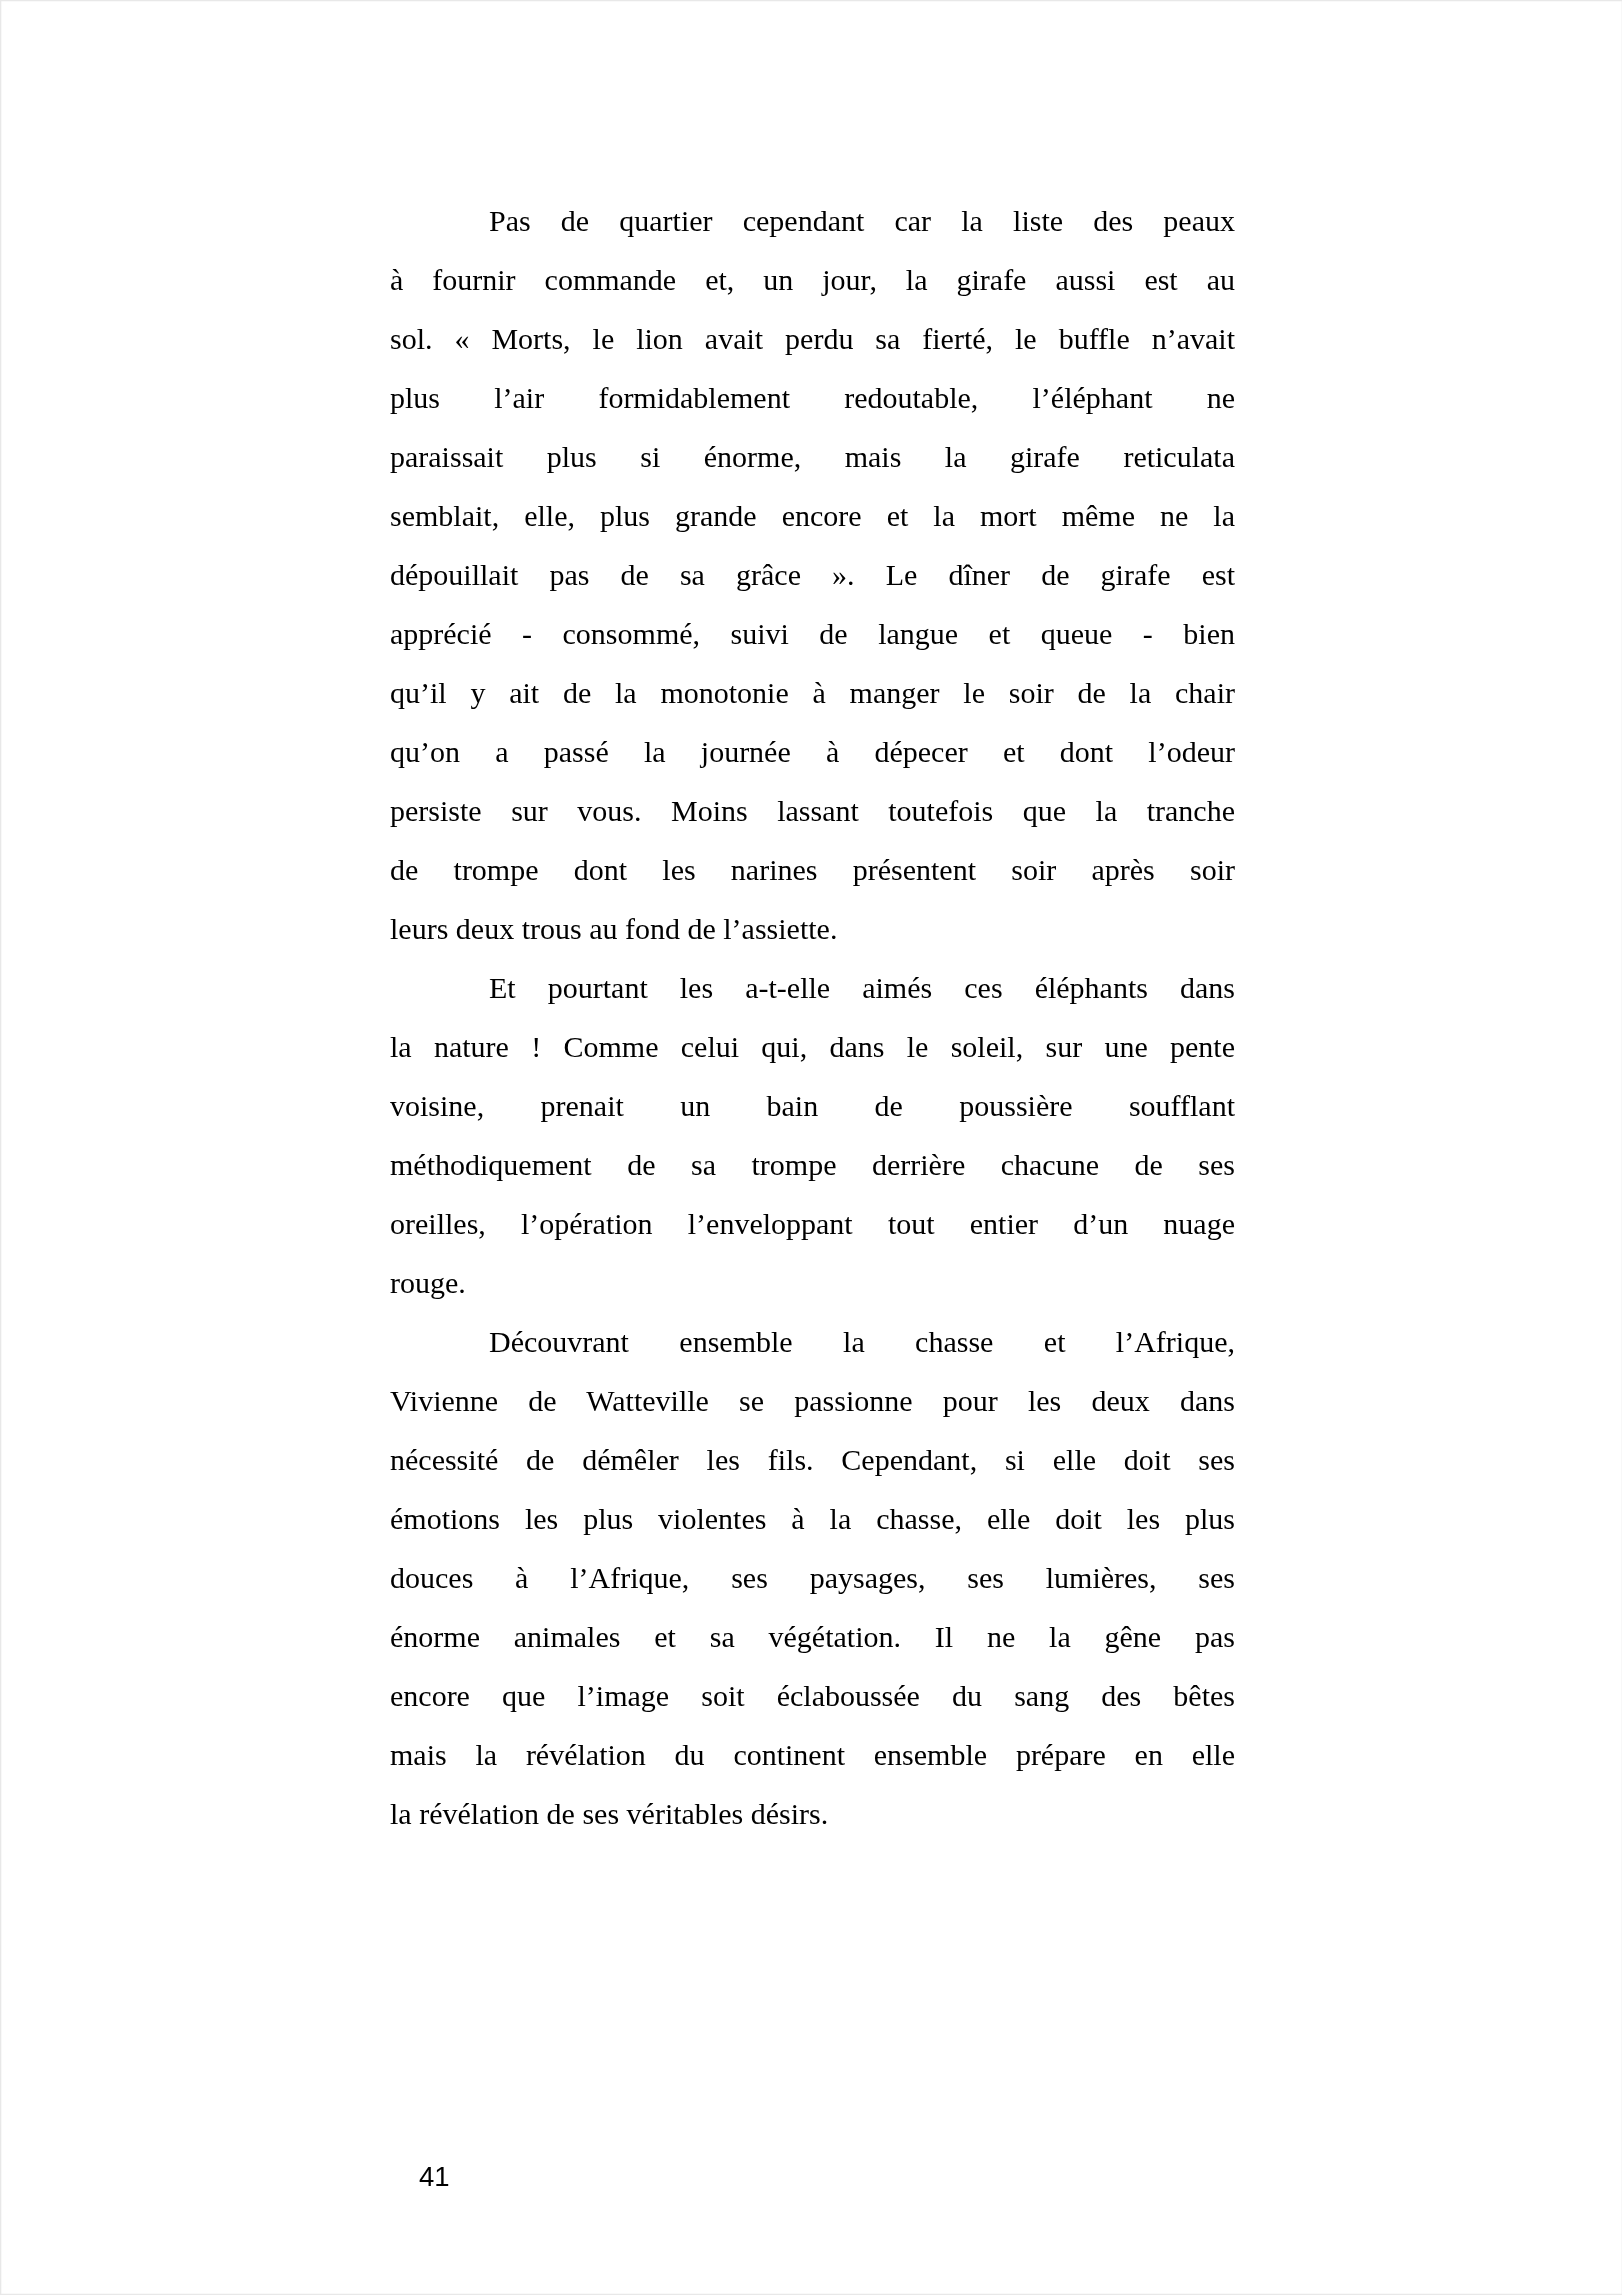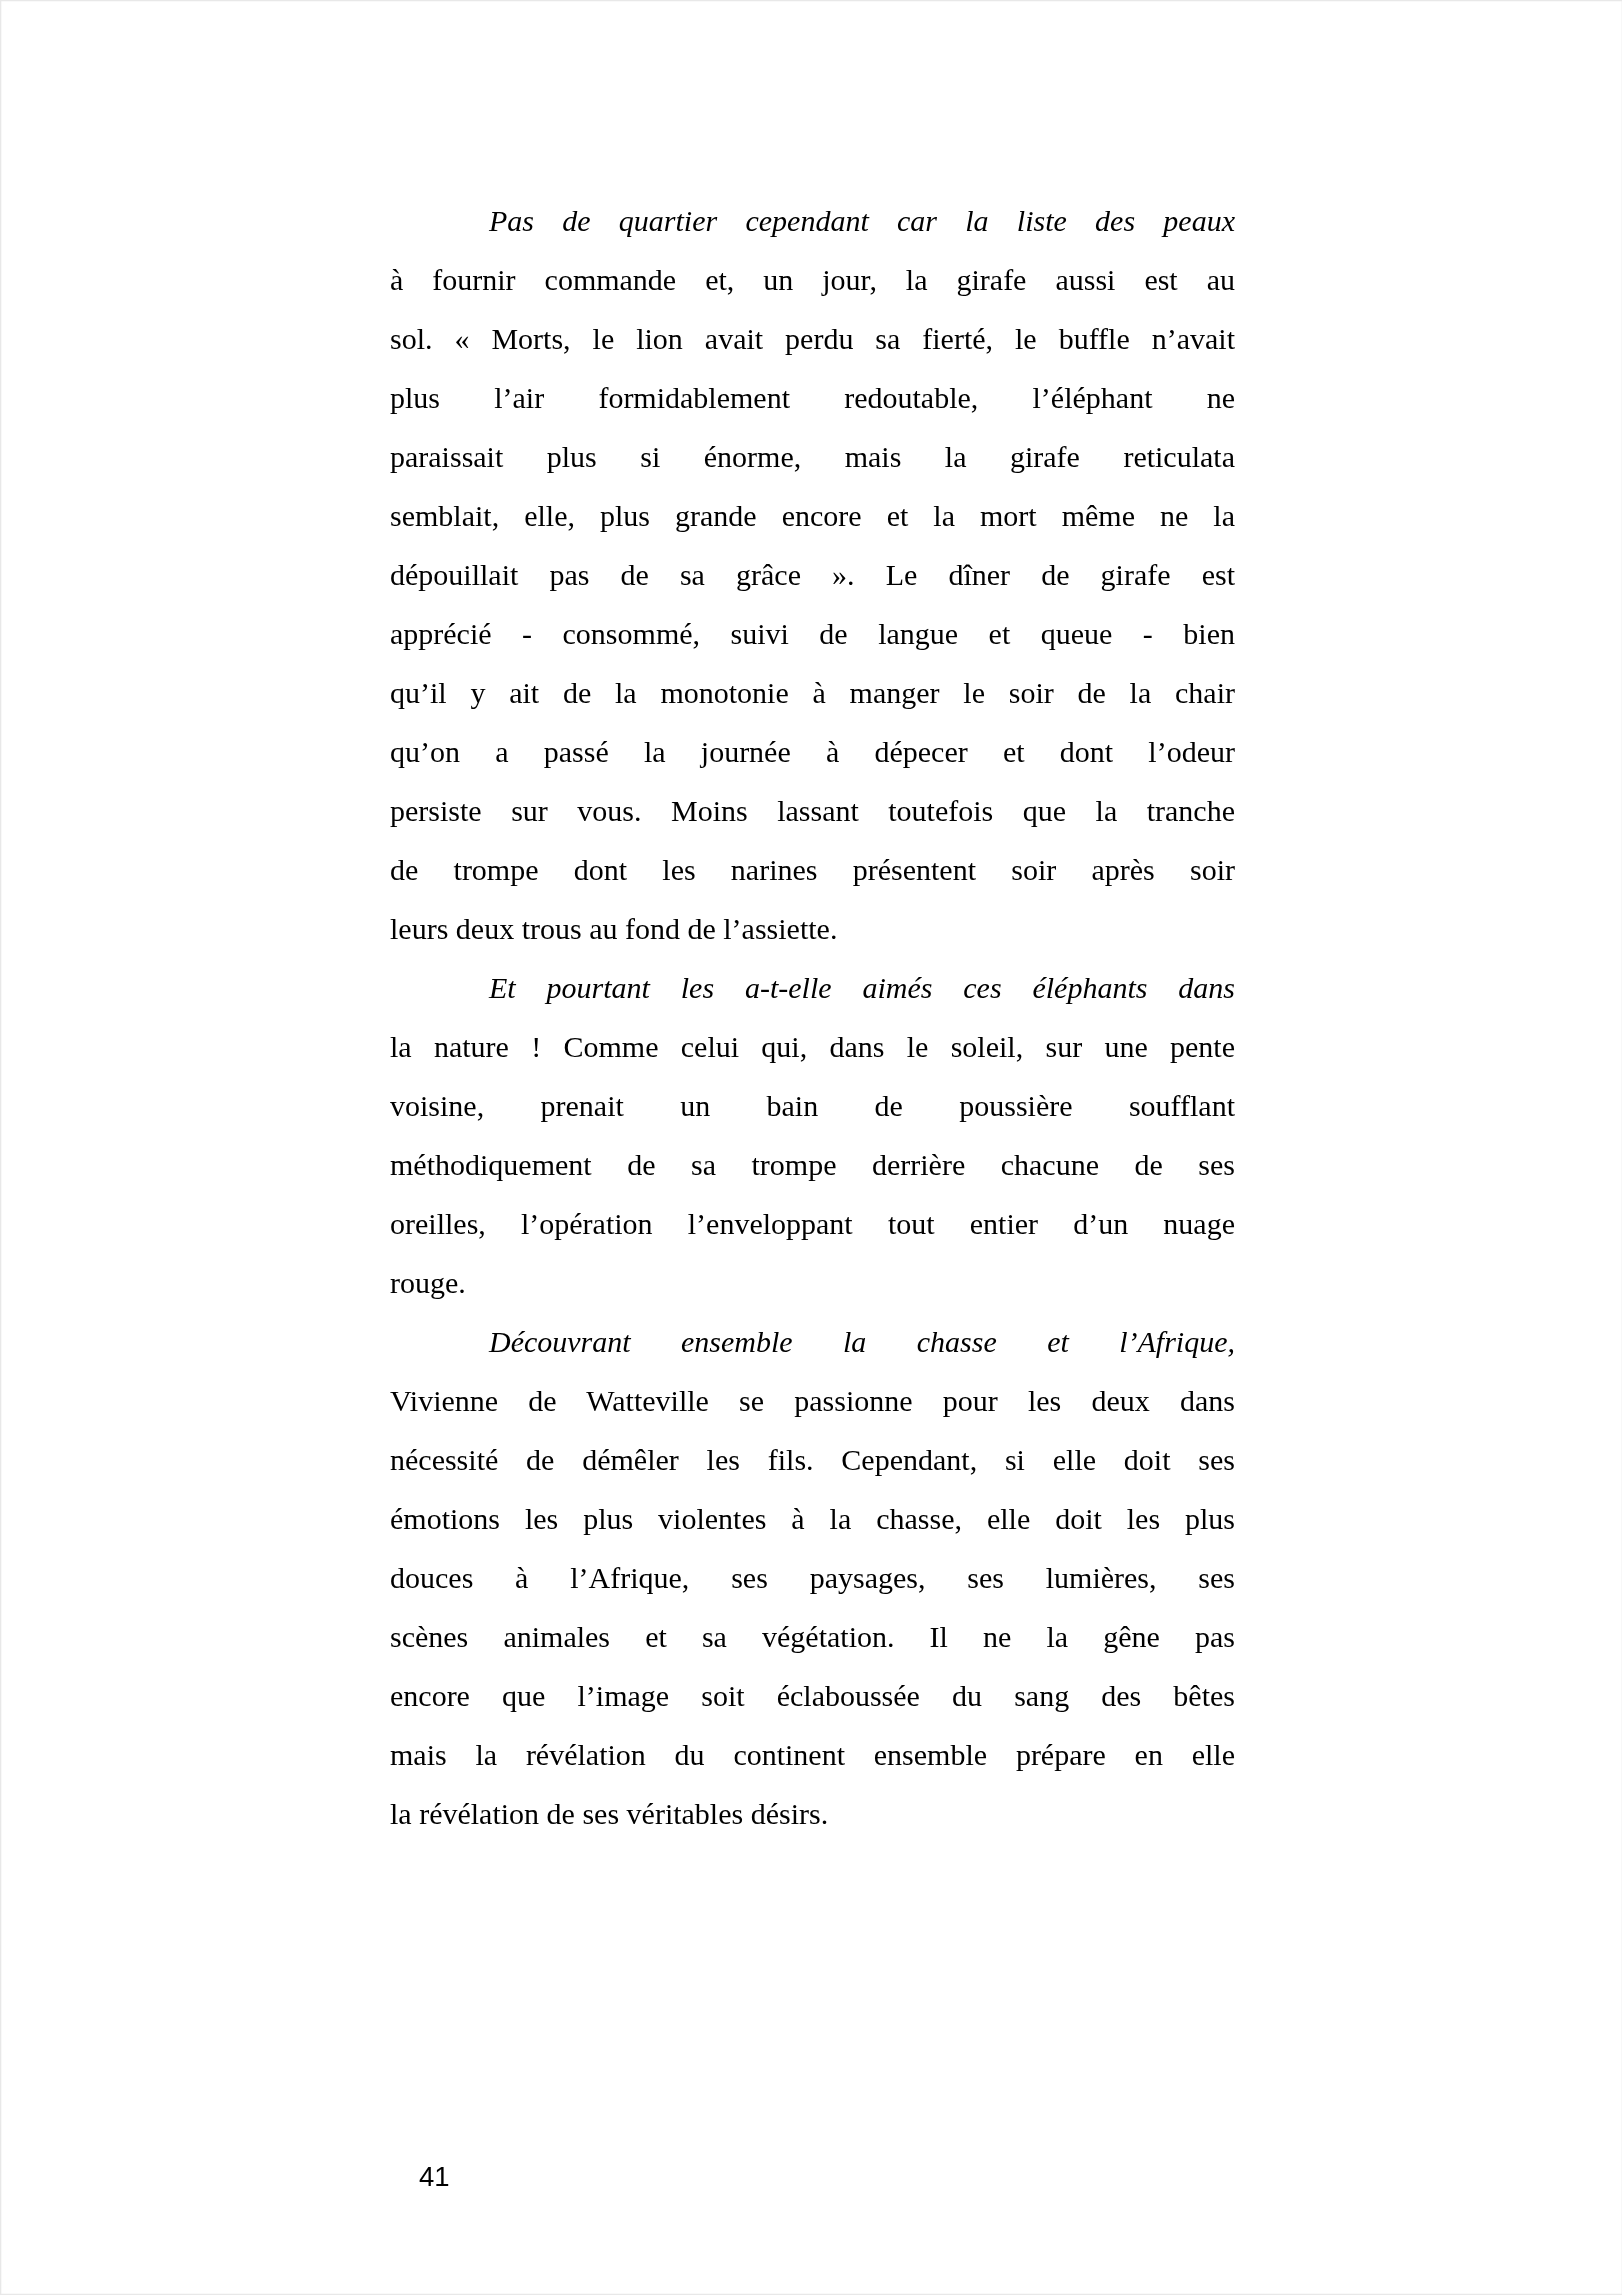--- a/index.html
+++ b/index.html
@@ -30,21 +30,20 @@
     margin: 0;
     padding: 0;
   }
   .line {
     text-align: justify;
     text-align-last: justify;
     white-space: normal;
   }
   .line.first {
     text-indent: 99px;
-    font-style: italic;
   }
   .line.last {
     text-align-last: left;
   }
   .page-number {
     position: absolute;
     left: 393px;
     top: 2161px;
     font-family: "Liberation Sans", sans-serif;
     font-size: 27.5px;
@@ -80,21 +79,21 @@
         <div class="line">méthodiquement de sa trompe derrière chacune de ses</div>
         <div class="line">oreilles, l’opération l’enveloppant tout entier d’un nuage</div>
         <div class="line last">rouge.</div>
       </div>
       <div class="paragraph">
         <div class="line first">Découvrant ensemble la chasse et l’Afrique,</div>
         <div class="line">Vivienne de Watteville se passionne pour les deux dans</div>
         <div class="line">nécessité de démêler les fils. Cependant, si elle doit ses</div>
         <div class="line">émotions les plus violentes à la chasse, elle doit les plus</div>
         <div class="line">douces à l’Afrique, ses paysages, ses lumières, ses</div>
-        <div class="line">scènes animales et sa végétation. Il ne la gêne pas</div>
+        <div class="line">énorme animales et sa végétation. Il ne la gêne pas</div>
         <div class="line">encore que l’image soit éclaboussée du sang des bêtes</div>
         <div class="line">mais la révélation du continent ensemble prépare en elle</div>
         <div class="line last">la révélation de ses véritables désirs.</div>
       </div>
     </div>
   <div class="page-number">41</div>
 </div>
 
 
 </body></html>

